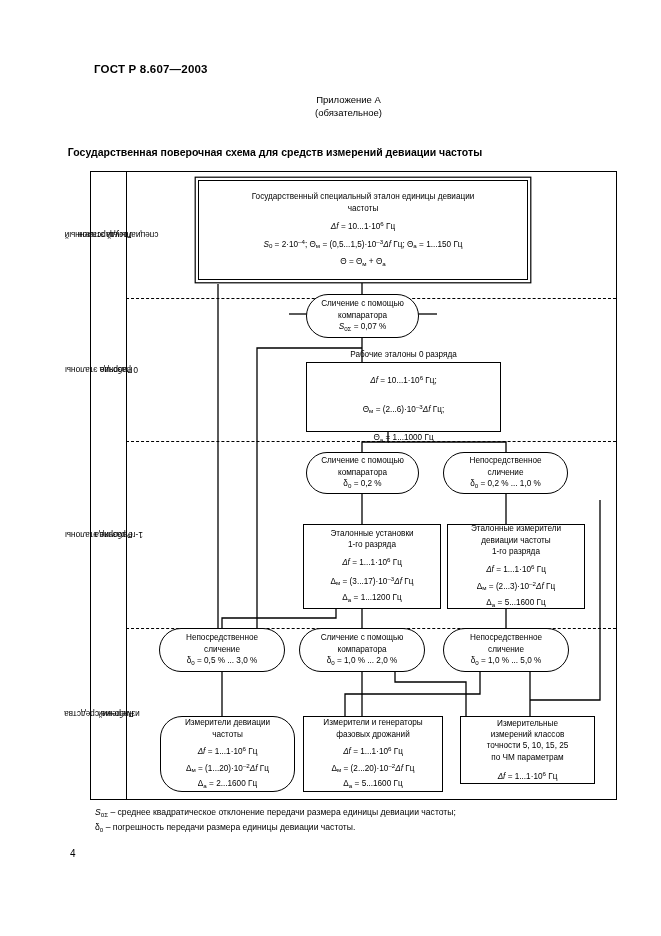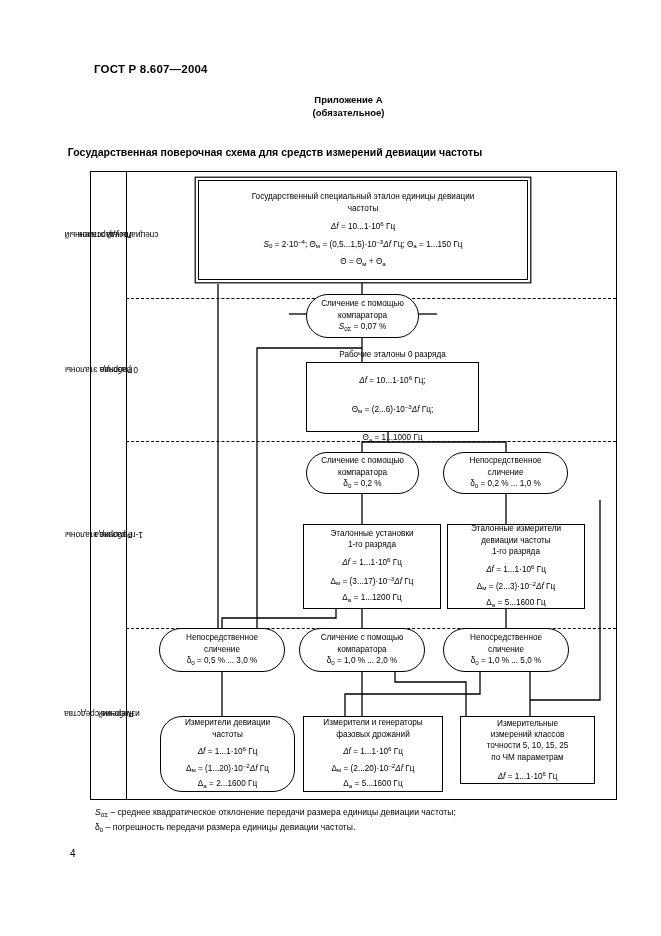--- a/index.html
+++ b/index.html
@@ -2,21 +2,21 @@
 <html><head>
 <meta charset="utf-8">
 <style>
   html,body{margin:0;padding:0;background:#fff;}
   body{width:661px;height:936px;position:relative;
        font-family:"Liberation Sans","DejaVu Sans",sans-serif;color:#000;}
   .page{position:absolute;left:0;top:0;width:661px;height:936px;overflow:hidden;}
 
   .gost-code{position:absolute;left:94px;top:63px;font-size:11.5px;font-weight:bold;letter-spacing:.2px;}
   .annex{position:absolute;left:0;top:94px;width:661px;text-align:center;font-size:9.5px;line-height:12.5px;}
-  .annex div{font-weight:bold;margin-left:36px;}
+  .annex div{font-weight:normal;margin-left:36px;}
   .sheet-title{position:absolute;left:0;top:146px;width:550px;text-align:center;
                font-size:10.5px;font-weight:bold;}
   .page-num{position:absolute;left:70px;top:848px;font-size:10px;}
 
   .notes{position:absolute;left:95px;top:806px;width:520px;font-size:8.6px;line-height:12.5px;}
   .notes div{white-space:nowrap;}
 
   
   .frame{position:absolute;left:90px;top:171px;width:525px;height:627px;border:1.3px solid #000;}
   .railcol{position:absolute;left:0;top:0;width:35px;height:100%;border-right:1.3px solid #000;}
@@ -37,21 +37,21 @@
   .node .f{font-size:8.2px;white-space:nowrap;}
   i.v{font-style:italic;}
   sub{font-size:6.2px;vertical-align:-.25em;}
   sup{font-size:6.2px;vertical-align:.45em;}
 </style>
 </head>
 <body>
 
 <div class="page">
 
-  <div class="gost-code">ГОСТ Р 8.607—2004</div>
+  <div class="gost-code">ГОСТ Р 8.607—2003</div>
 
   <div class="annex">
     <div>Приложение А</div>
     <div>(обязательное)</div>
   </div>
 
   <div class="sheet-title">Государственная поверочная схема для средств измерений девиации частоты</div>
 
   <svg class="svglayer" viewBox="0 0 661 936">
     <g stroke="#000" stroke-width="1.3" fill="none">
@@ -137,21 +137,21 @@
       Θ = Θ<sub>м</sub> + Θ<sub>а</sub></div>
   </div>
 
   <div class="node oval" style="left:306px;top:294px;width:113px;height:44px;">
     <div>Сличение с помощью</div>
     <div>компаратора</div>
     <div class="f">
       <i class="v">S</i><sub>0Σ</sub> = 0,07 %</div>
   </div>
 
-  <div class="node rect" style="left:306px;top:362px;width:173px;height:70px;gap:12px;">
+  <div class="node rect" style="left:306px;top:362px;width:195px;height:70px;gap:12px;">
     <div>Рабочие эталоны 0 разряда</div>
     <div class="f">
       <i class="v">Δf</i> = 10...1·10<sup>6</sup> Гц;</div>
     <div class="f" style="margin-top:3px;">
       Θ<sub>м</sub> = (2...6)·10<sup>–3</sup><i class="v">Δf</i> Гц;</div>
     <div class="f" style="margin-top:3px;">
       Θ<sub>а</sub> = 1...1000 Гц</div>
   </div>
 
   <div class="node oval" style="left:306px;top:452px;width:113px;height:42px;">

